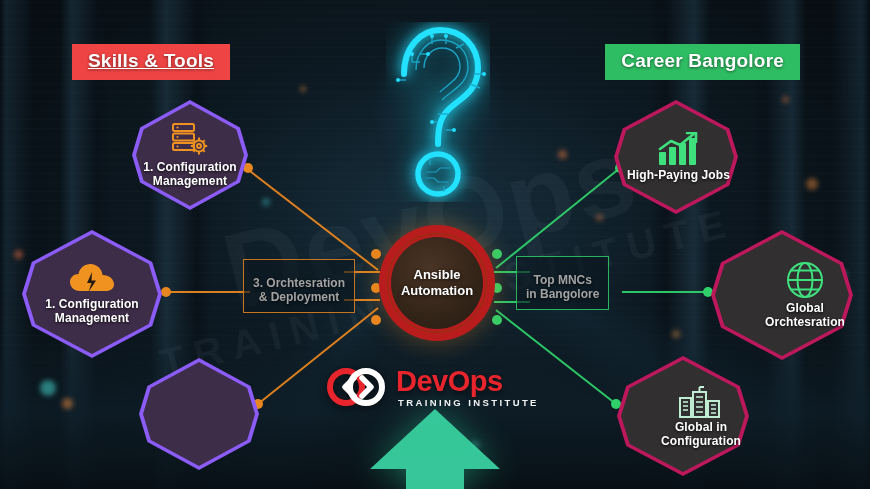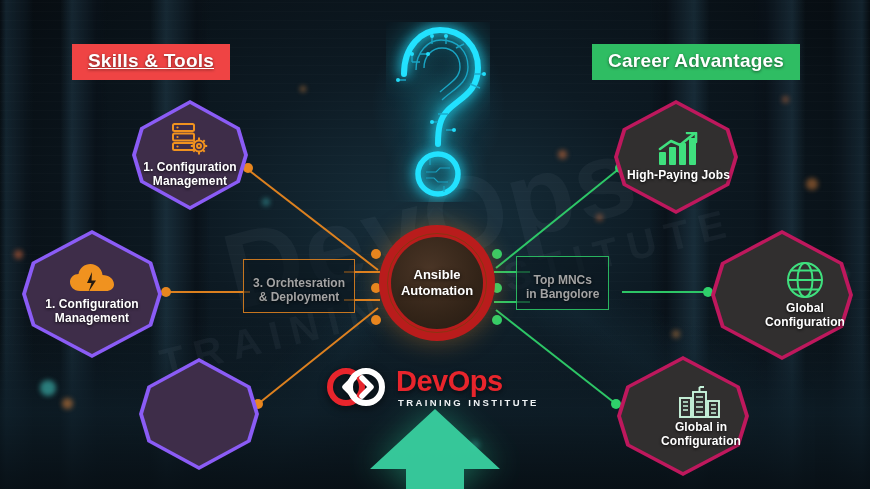--- a/index.html
+++ b/index.html
@@ -279,21 +279,21 @@
       <circle cx="620" cy="168" r="5"></circle>
       <circle cx="708" cy="292" r="5"></circle>
       <circle cx="616" cy="404" r="5"></circle>
       <circle cx="497" cy="254" r="5"></circle>
       <circle cx="497" cy="288" r="5"></circle>
       <circle cx="497" cy="320" r="5"></circle>
     </g>
   </svg>
 
   <div class="banner banner-left">Skills &amp; Tools</div>
-  <div class="banner banner-right">Career Advantages</div>
+  <div class="banner banner-right">Career Bangolore</div>
 
   <div class="hex hex-or n-cfg1">
     <div class="hex-inner"></div>
     <div class="hex-content">
       <div class="hex-ico">
         <svg width="40" height="36" viewBox="0 0 40 36" fill="none" stroke="#f0921f" stroke-width="2">
           <rect x="3" y="2" width="21" height="7" rx="1.5"></rect>
           <rect x="3" y="11.5" width="21" height="7" rx="1.5"></rect>
           <rect x="3" y="21" width="21" height="7" rx="1.5"></rect>
           <circle cx="7.5" cy="5.5" r="1.1" fill="#f0921f" stroke="none"></circle>
@@ -350,21 +350,21 @@
     <div class="hex-inner"></div>
     <div class="hex-content">
       <div class="hex-ico">
         <svg width="38" height="38" viewBox="0 0 38 38" fill="none" stroke="#3fe07e" stroke-width="2">
           <circle cx="19" cy="19" r="17"></circle>
           <ellipse cx="19" cy="19" rx="7.5" ry="17"></ellipse>
           <path d="M2 19 H36 M4.6 9.5 H33.4 M4.6 28.5 H33.4"></path>
         </svg>
       </div>
       <div class="hex-label">Global
-Configuration</div>
+Orchtesration</div>
     </div>
   </div>
 
   <div class="hex hex-gr n-city">
     <div class="hex-inner"></div>
     <div class="hex-content">
       <div class="hex-ico">
         <svg width="46" height="34" viewBox="0 0 46 34" fill="none" stroke="#c8f5dc" stroke-width="1.9">
           <rect x="2" y="14" width="11" height="19"></rect>
           <rect x="15" y="8" width="13" height="25"></rect>

